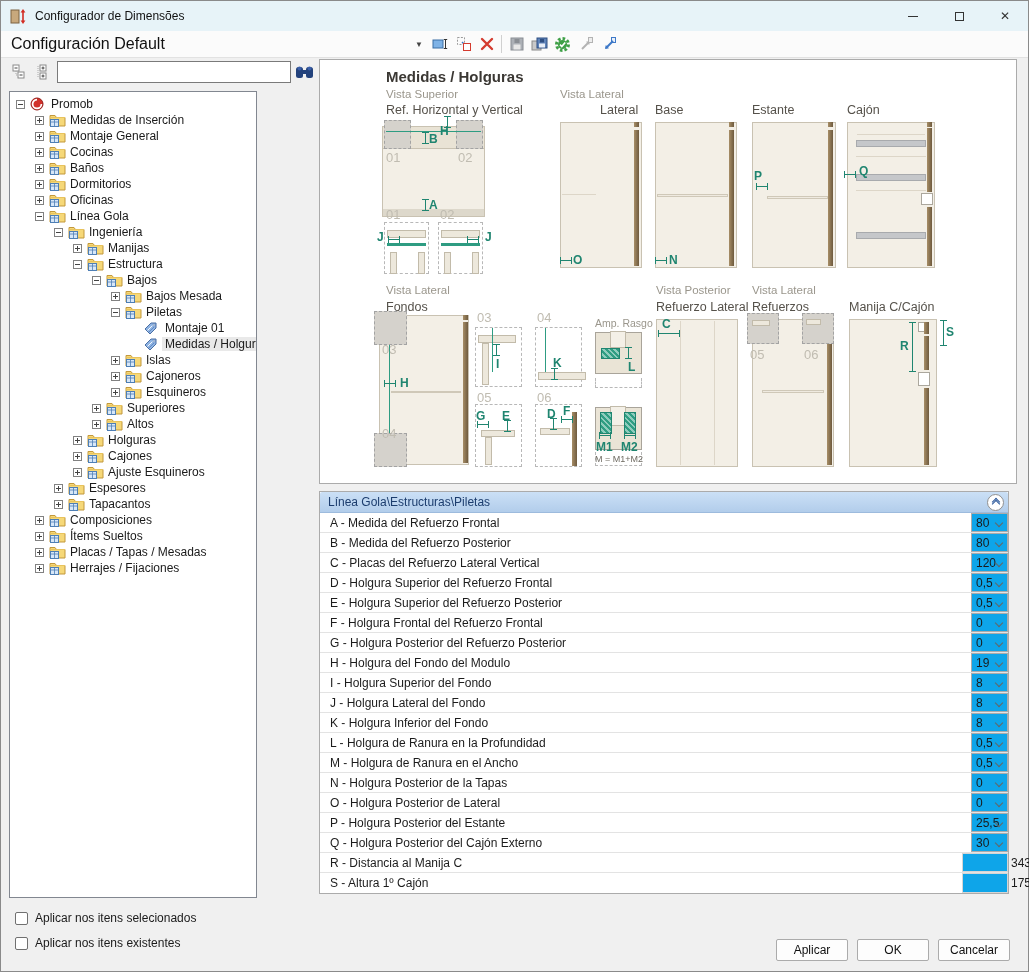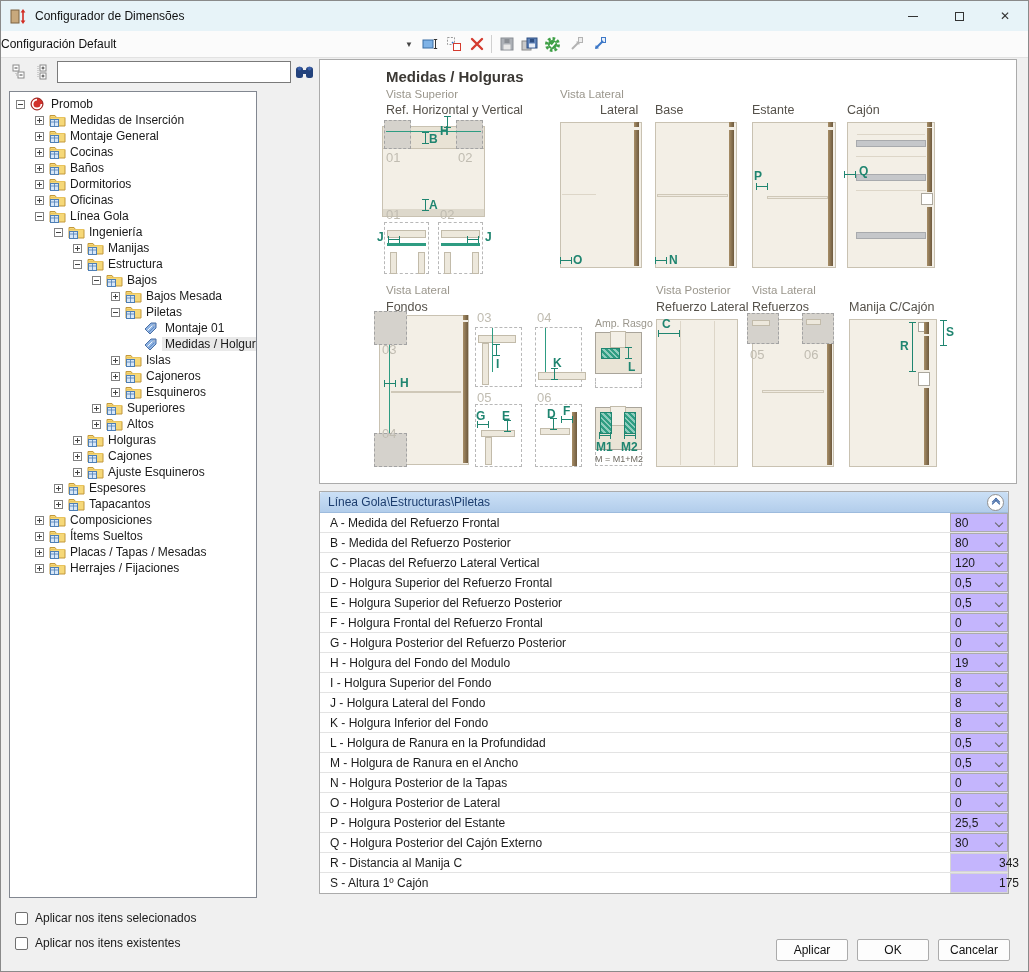--- a/index.html
+++ b/index.html
@@ -12,21 +12,21 @@
   .titlebar .appicon { margin-left:9px; width:17px; height:17px; }
   .titlebar .title { margin-left:8px; font-size:12px; color:#111; }
   .winbtns { position:absolute; right:0; top:0; height:30px; display:flex; }
   .winbtn { width:46px; height:30px; display:flex; align-items:center; justify-content:center; color:#222; }
   .glyph-min { display:block; width:10px; height:1px; background:#333; }
   .glyph-max { display:block; width:9px; height:9px; border:1px solid #333; background:transparent; }
   .glyph-close { font-size:12px; line-height:1; color:#333; }
 
   
   .toolbar { position:absolute; left:0; top:30px; right:0; height:27px; background:#FBFBFB; border-bottom:1px solid #E2E2E2; display:flex; align-items:center; }
-  .cfg-name { margin-left:0; width:404px; font-size:12px; color:#111; }
+  .cfg-name { margin-left:10px; width:404px; font-size:16px; color:#111; }
   .caret { font-size:8px; color:#444; width:14px; }
   .tbtn { width:23px; height:22px; display:flex; align-items:center; justify-content:center; }
   .tsep { width:1px; height:18px; background:#D0D0D0; margin:0 3px; }
 
   
   .searchrow { position:absolute; left:8px; top:60px; width:300px; height:24px; }
   .small-tree-btn { position:absolute; top:0; width:20px; height:22px; display:flex; align-items:center; justify-content:center; }
   .search-input { position:absolute; left:48px; top:0; width:234px; height:22px; border:1px solid #7A7A7A; background:#fff; font-family:"Liberation Sans",sans-serif; font-size:12px; padding:0 4px; }
   .binoc-btn { position:absolute; left:284px; top:1px; width:22px; height:20px; display:flex; align-items:center; justify-content:center; }
   .treebox { position:absolute; left:8px; top:90px; width:248px; height:807px; background:#fff; border:1px solid #828790; overflow:hidden; padding-top:4px; }
@@ -73,21 +73,21 @@
 
   
   .ptable { position:absolute; left:318px; top:490px; width:690px; background:#fff; border:1px solid #ABABAB; }
   .phead { position:relative; height:21px; background:linear-gradient(#CBE0F6,#B2CDEB); border-bottom:1px solid #9DBBDD; display:flex; align-items:center; border-radius:2px 2px 0 0; }
   .phead .ptitle { margin-left:8px; font-size:12px; color:#1C3D6E; }
   .collapse-btn { position:absolute; right:4px; top:2px; width:17px; height:17px; border-radius:50%; background:#fff; border:1px solid #909090; display:flex; flex-direction:column; align-items:center; justify-content:center; gap:0px; }
   .chevup { width:6px; height:6px; border-left:1.5px solid #2B579A; border-top:1.5px solid #2B579A; transform:rotate(45deg); margin:-2px 0; }
   .prow { position:relative; height:20px; border-bottom:1px solid #E3E3E3; background:#fff; display:flex; align-items:center; }
   .prow:last-child { border-bottom:none; }
   .plabel { margin-left:10px; font-size:12px; color:#1c1c1c; }
-  .pval { position:absolute; right:0px; top:0px; bottom:0px; width:58px; border:1px solid #ABABAB; background:#c4b5fd; display:flex; align-items:center; }
+  .pval { position:absolute; right:0px; top:0px; bottom:0px; width:37px; border:1px solid #ABABAB; background:#0ea5e9; display:flex; align-items:center; }
   .pval span.v { margin-left:4px; font-size:12px; }
   .pval .chev { position:absolute; right:5px; top:6px; width:6px; height:6px; border-right:1px solid #666; border-bottom:1px solid #666; transform:rotate(45deg); }
   .pval.plain { border:1px solid #D5D5D5;padding-left:44px; }
 
   
   .checkrow { position:absolute; left:14px; display:flex; align-items:center; gap:7px; }
   .cb { width:13px; height:13px; border:1px solid #707070; border-radius:2px; background:#fff; }
   .cblabel { font-size:12px; }
   .btn { position:absolute; width:72px; height:22px; background:#FDFDFD; border:1px solid #ABABAB; border-radius:2px; font-size:12px; display:flex; align-items:center; justify-content:center; color:#111; }
 </style>

